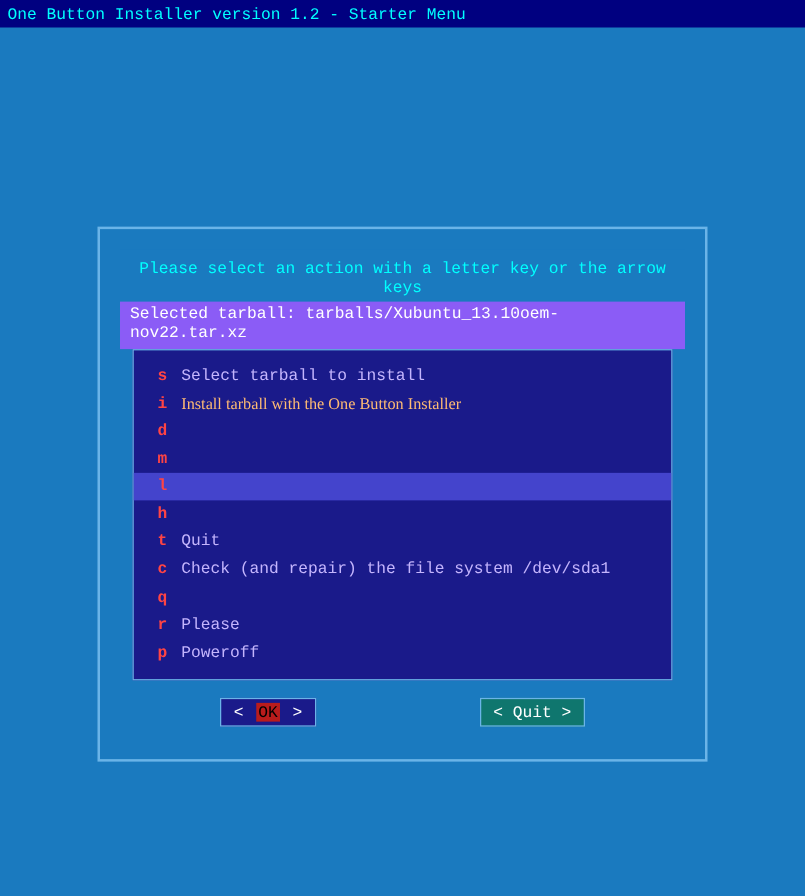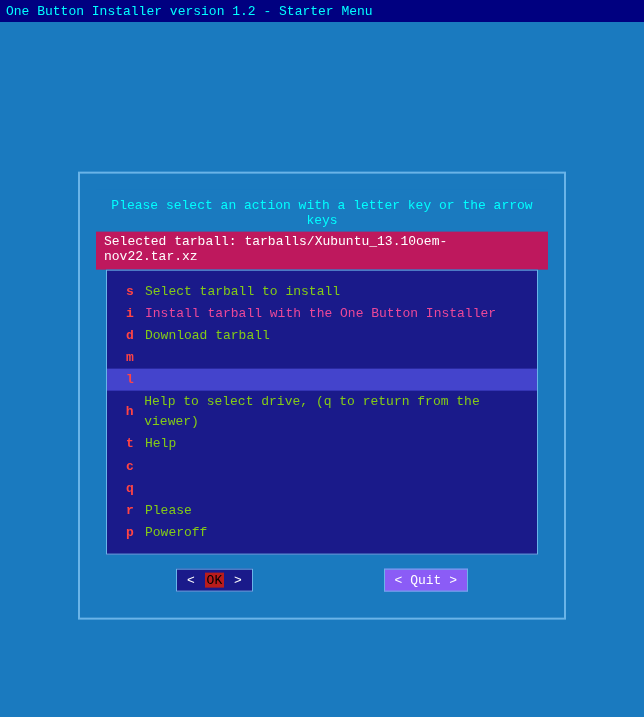--- a/index.html
+++ b/index.html
@@ -32,21 +32,21 @@
       margin-top: 28px;
     }
     #prompt-line {
       background-color: #1a7abf;
       color: #00ffff;
       text-align: center;
       padding: 8px 4px 4px 4px;
       font-size: 13px;
     }
     #selected-line {
-      background-color: #be185d;
+      background-color: #8b5cf6;
       color: #ffffff;
       padding: 2px 8px 6px 8px;
       font-size: 13px;
     }
     #menu-box {
       background-color: #1a1a8a;
       border: 1px solid #6ab4e8;
       margin: 0 10px 8px 10px;
       padding: 10px 0 10px 0;
     }
@@ -66,33 +66,34 @@
       font-weight: bold;
     }
     .menu-item.highlighted {
       background-color: #4444cc;
       color: #ffffff;
     }
     .menu-item .key.highlighted-key {
       color: #ff4444;
     }
     .menu-item .item-text {
-      color: #84cc16;
+      color: #c4b5fd;
     }
     .menu-item.install .item-text {
-      color: #ec4899;
+      color: #fdba74;
+      font-family: Liberation Serif, serif;
     }
     #button-bar {
       display: flex;
       justify-content: space-between;
       align-items: center;
       padding: 6px 80px 10px 80px;
     }
     .dialog-btn {
-      background-color: #8b5cf6;
+      background-color: #0f766e;
       color: #ffffff;
       border: 1px solid #6ab4e8;
       padding: 3px 10px;
       font-family: 'Courier New', Courier, monospace;
       font-size: 13px;
       cursor: pointer;
       display: flex;
       align-items: center;
       gap: 2px;
     }
@@ -125,38 +126,37 @@
   <div class="menu-item">
         <span class="key">s</span>
         <span class="item-text">Select   tarball to install</span>
       </div>
       <div class="menu-item install">
         <span class="key">i</span>
         <span class="item-text">Install  tarball  with the One Button Installer</span>
       </div>
       <div class="menu-item">
         <span class="key">d</span>
-        <span class="item-text">Download tarball</span>
       </div>
       <div class="menu-item">
         <span class="key">m</span>
       </div>
       <div class="menu-item highlighted">
         <span class="key highlighted-key">l</span>
       </div>
       <div class="menu-item">
         <span class="key">h</span>
-        <span class="item-text">Help to select drive, (q to return from the viewer)</span>
       </div>
       <div class="menu-item">
         <span class="key">t</span>
-        <span class="item-text">Help</span>
+        <span class="item-text">Quit</span>
       </div>
       <div class="menu-item">
         <span class="key">c</span>
+        <span class="item-text">Check (and repair) the file system /dev/sda1</span>
       </div>
       <div class="menu-item">
         <span class="key">q</span>
       </div>
       <div class="menu-item">
         <span class="key">r</span>
         <span class="item-text">Please</span>
       </div>
       <div class="menu-item">
         <span class="key">p</span>

